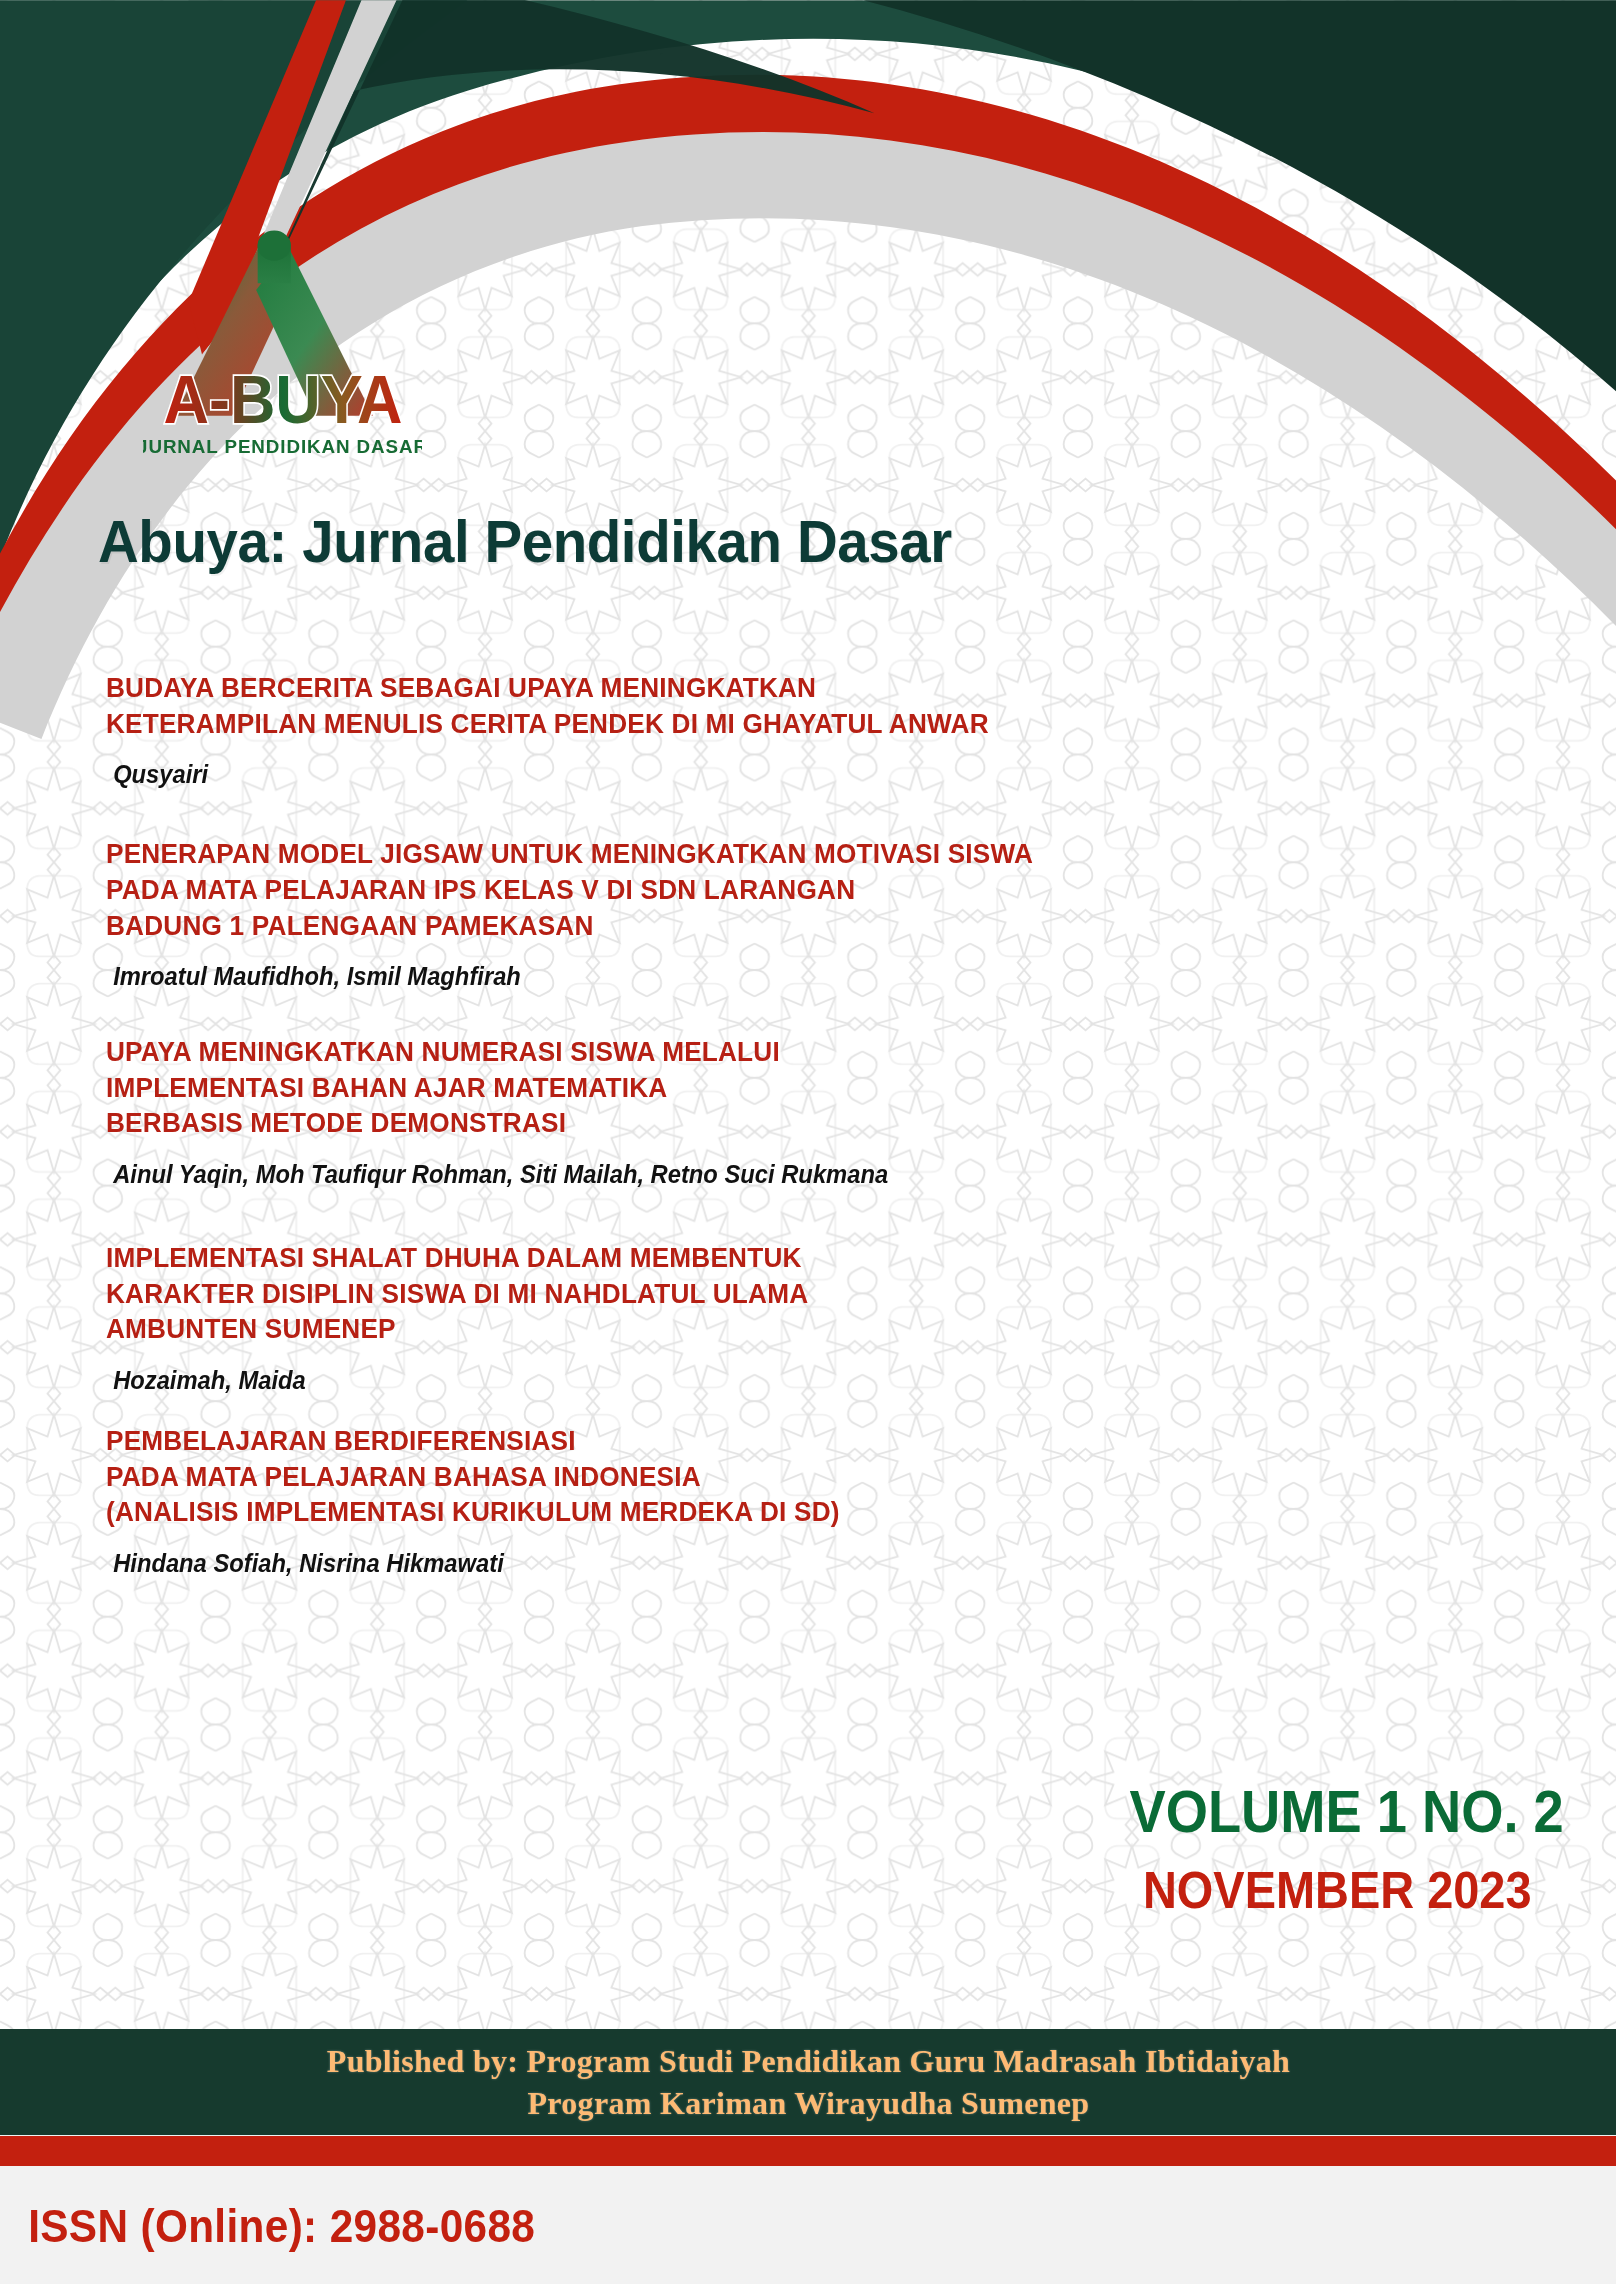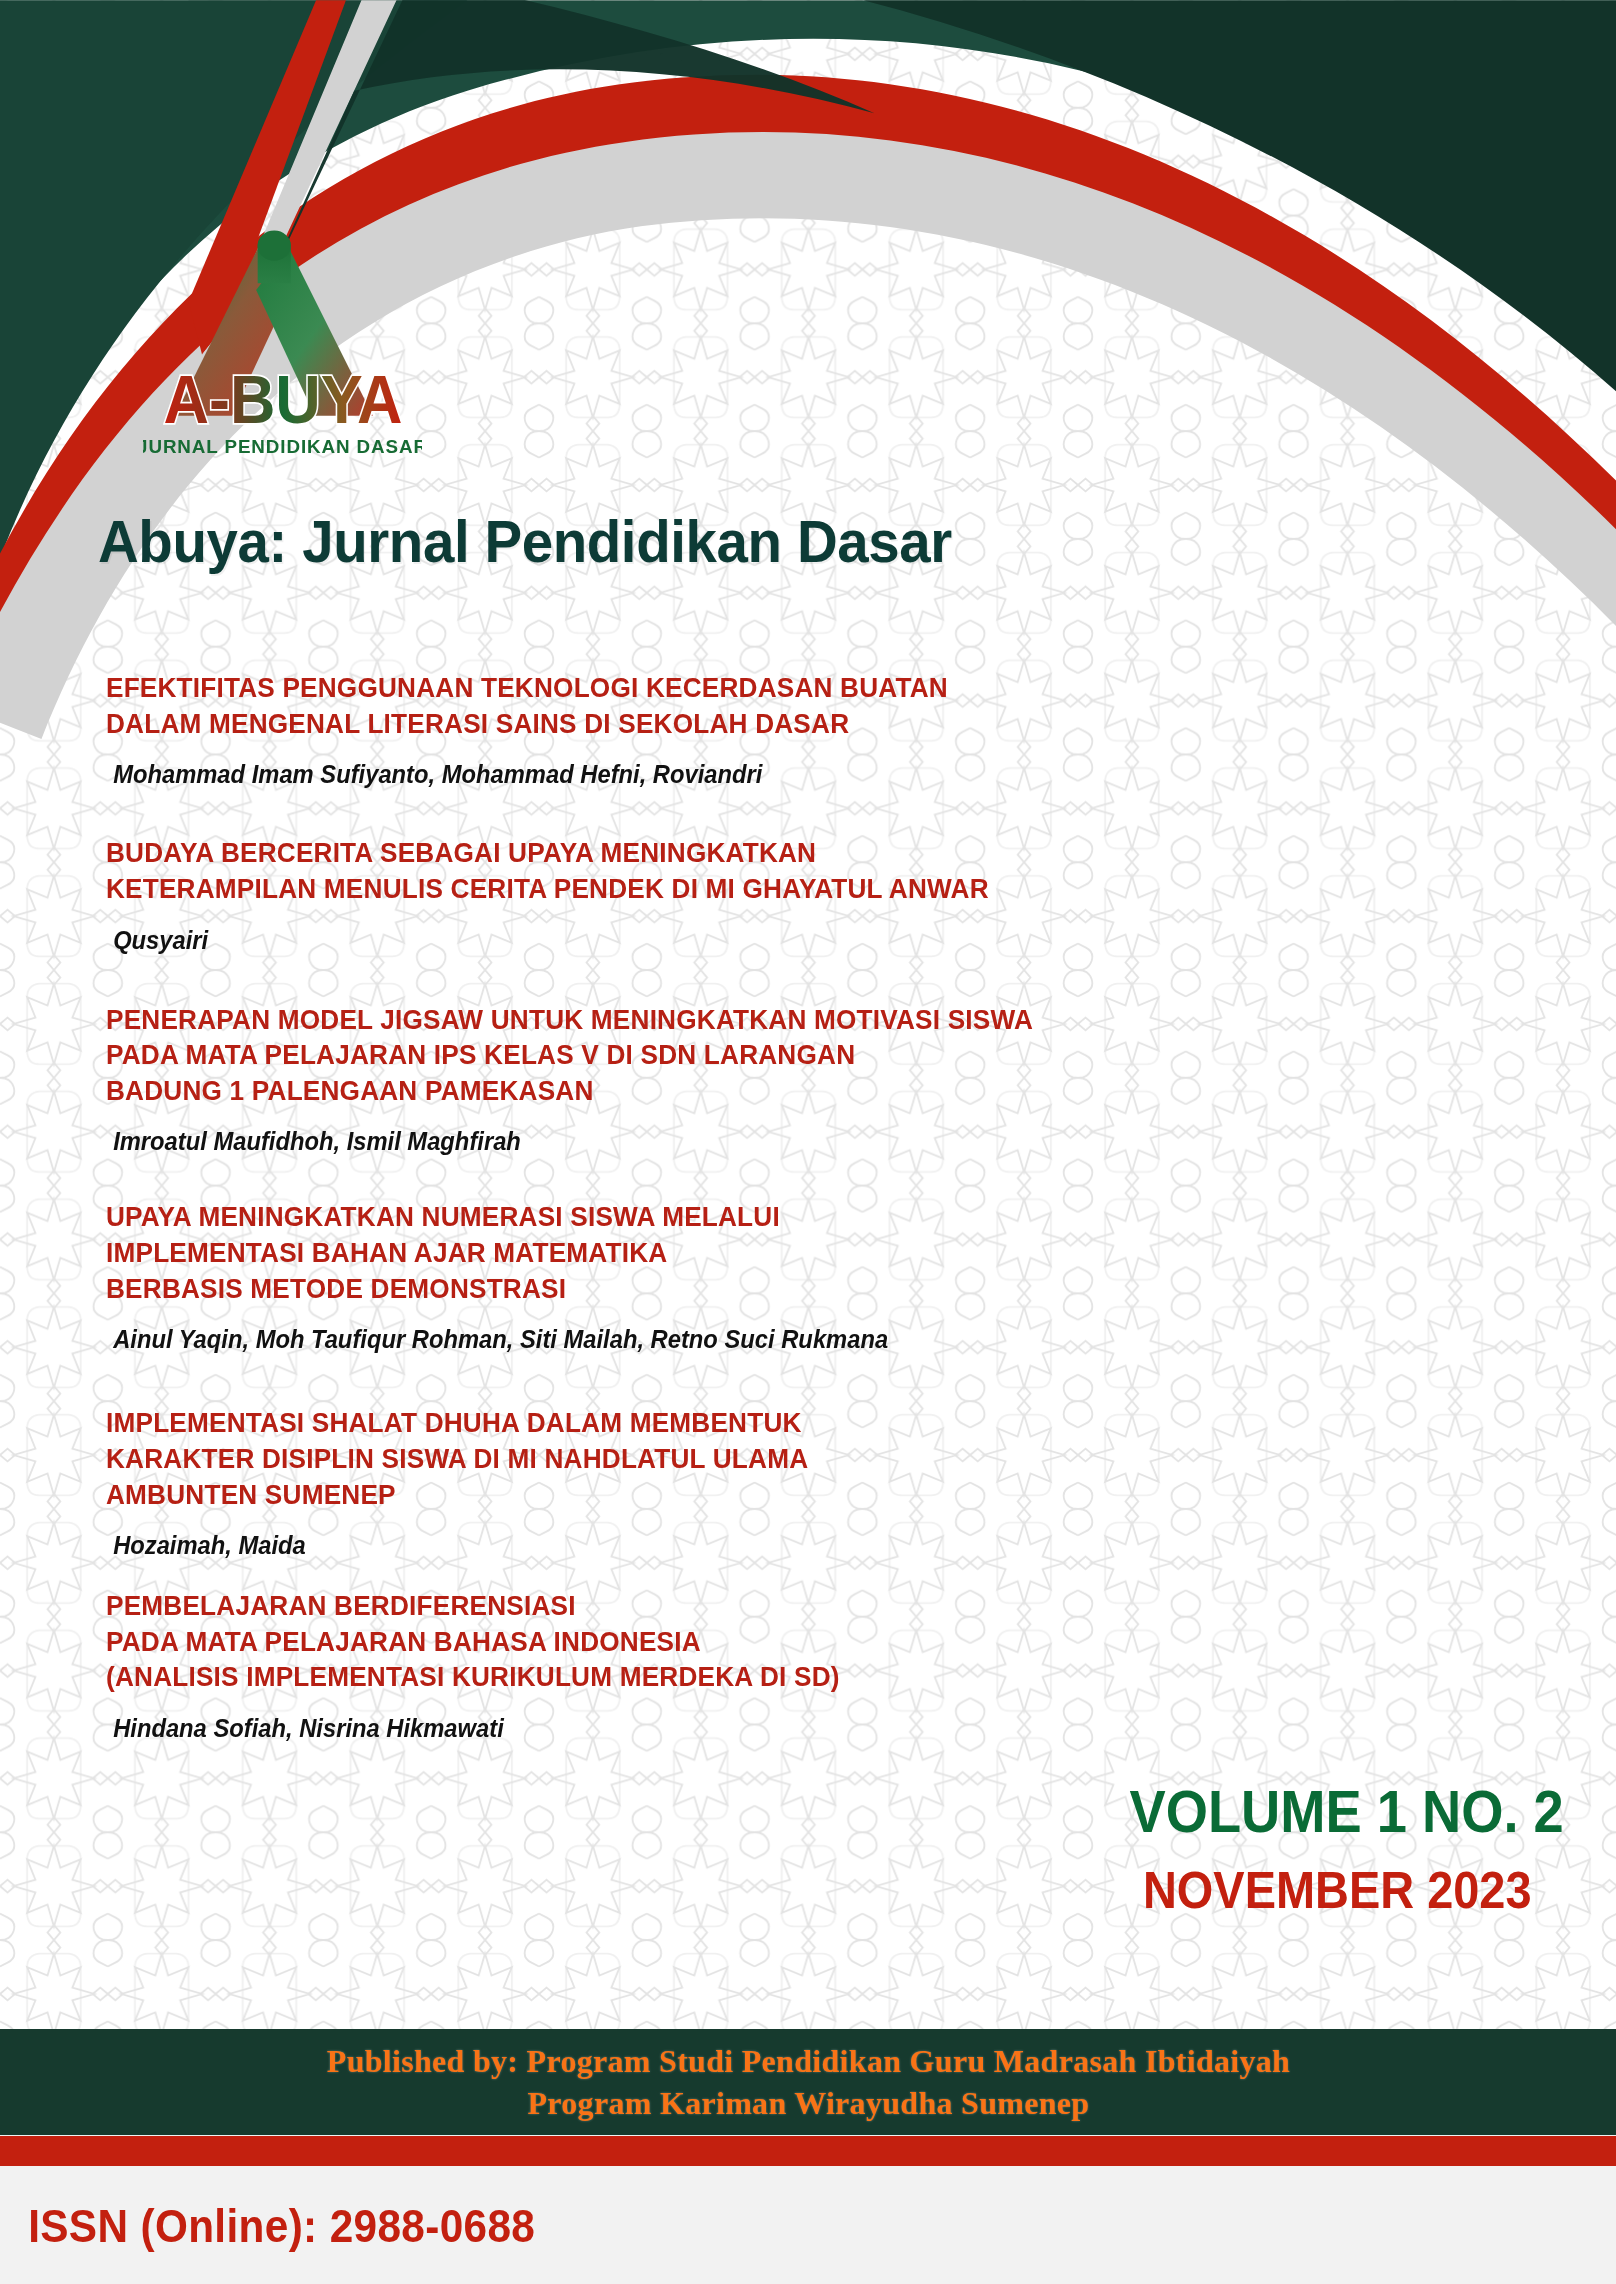--- a/index.html
+++ b/index.html
@@ -107,21 +107,21 @@
   }
 
   
   .footer-green{
     position:absolute;left:0;top:2029px;width:1617px;height:106px;
     background:#163a2e;
     display:flex;flex-direction:column;
     align-items:center;justify-content:center;
   }
   .footer-line{
-    color:#f97316;
+    color:#fdba74;
     font-family:"Liberation Serif", serif;
     font-weight:bold;
     font-size:32px;
     line-height:1.32;
     letter-spacing:0.3px;
     white-space:nowrap;
     text-shadow:0 0 2.3px rgba(255,255,255,0.35);
   }
   .footer-red{
     position:absolute;left:0;top:2136px;width:1617px;height:30px;
@@ -239,27 +239,20 @@
       <text x="185" y="282" text-anchor="middle" font-family="Liberation Sans, sans-serif" font-size="82" font-weight="bold" fill="url(#wordGrad)" stroke="#ffffff" stroke-width="4" paint-order="stroke" transform="scale(1.02,1.12) translate(-3,-30)">A-BUYA</text>
 
       <text x="185" y="322" text-anchor="middle" font-family="Liberation Sans, sans-serif" font-size="25" font-weight="bold" letter-spacing="1.2" fill="#176b34">JURNAL PENDIDIKAN DASAR</text>
     </svg>
   </div>
 
   <div class="journal-title">Abuya: Jurnal Pendidikan Dasar</div>
 
   <div class="articles">
 
-    <div class="article a1">
-      <div class="article-title">
-        <div>EFEKTIFITAS PENGGUNAAN TEKNOLOGI KECERDASAN BUATAN</div>
-        <div>DALAM MENGENAL LITERASI SAINS DI SEKOLAH DASAR</div>
-      </div>
-      <div class="article-authors">Mohammad Imam Sufiyanto, Mohammad Hefni, Roviandri</div>
-    </div>
 
     <div class="article a2">
       <div class="article-title">
         <div>BUDAYA BERCERITA SEBAGAI UPAYA MENINGKATKAN</div>
         <div>KETERAMPILAN MENULIS CERITA PENDEK DI MI GHAYATUL ANWAR</div>
       </div>
       <div class="article-authors">Qusyairi</div>
     </div>
 
     <div class="article a3">

